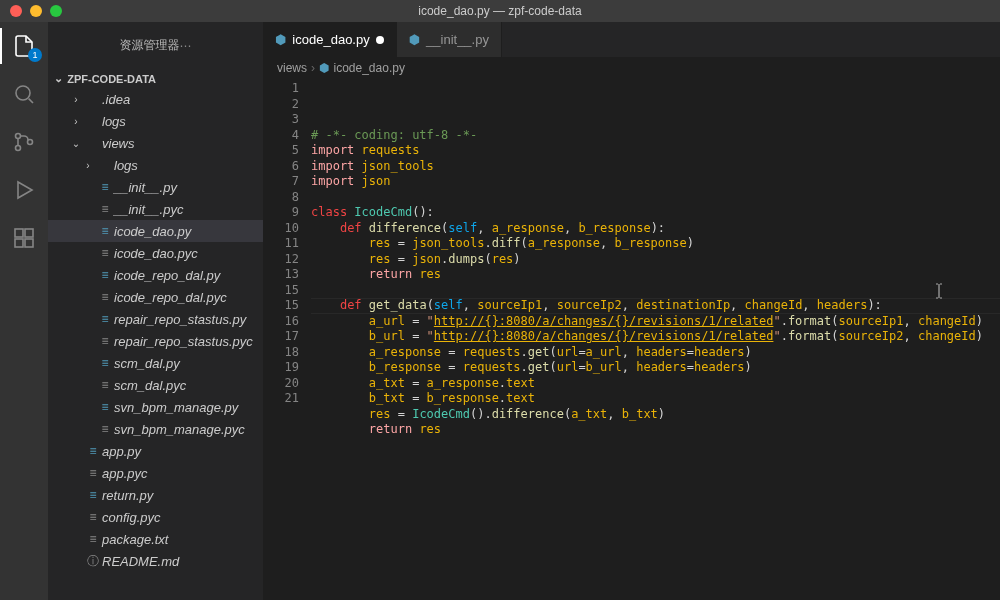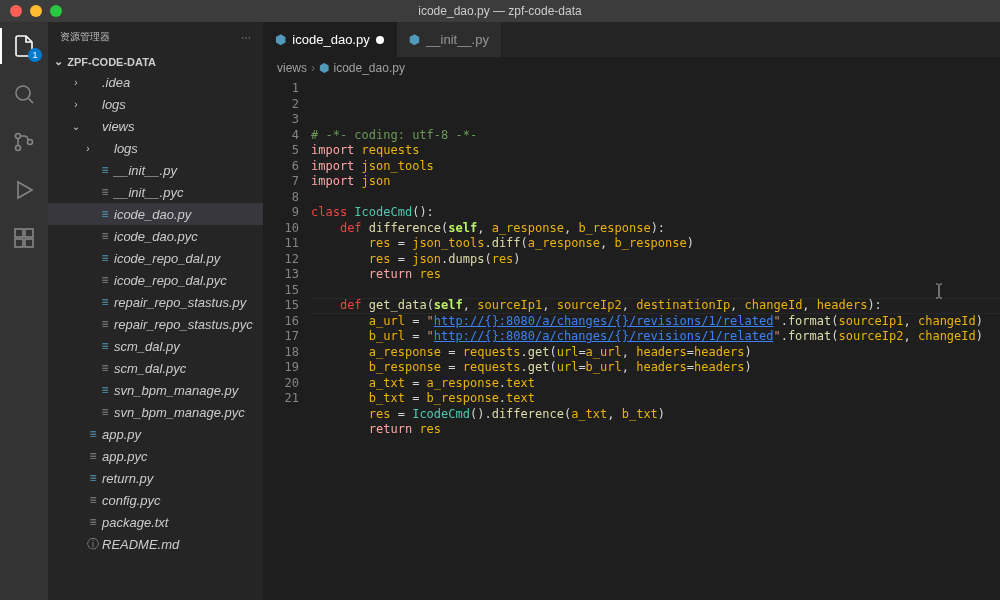--- a/index.html
+++ b/index.html
@@ -12,21 +12,21 @@
 .tl-max { background: #28c840; }
 .title-text { position: absolute; left: 50%; transform: translateX(-50%); color: #ccc; font-size: 12px; }
 .main { display: flex; height: 578px; }
 .activity-bar { width: 48px; background: #333333; display: flex; flex-direction: column; align-items: center; padding-top: 10px; gap: 20px; }
 .activity-icon { width: 28px; height: 28px; display: flex; align-items: center; justify-content: center; color: #858585; cursor: pointer; position: relative; }
 .activity-icon.active { color: #fff; }
 .activity-icon.active::before { content: ''; position: absolute; left: -10px; top: -4px; width: 2px; height: 36px; background: #fff; }
 .activity-icon svg { width: 24px; height: 24px; }
 .badge { position: absolute; bottom: -2px; right: -4px; background: #007acc; color: #fff; border-radius: 8px; font-size: 9px; min-width: 14px; height: 14px; display: flex; align-items: center; justify-content: center; padding: 0 3px; }
 .sidebar { width: 215px; background: #252526; display: flex; flex-direction: column; }
-.sidebar-header { padding: 8px 12px; display: flex; justify-content: space-between; align-items: center; color: #bbb; font-size: 10px; }
+.sidebar-header { padding: 15px 12px; display: flex; justify-content: center; align-items: center; color: #bbb; font-size: 12px; }
 .sidebar-header .more { color: #888; cursor: pointer; }
 .explorer-title { display: flex; align-items: center; padding: 3px 6px; color: #ccc; font-size: 11px; font-weight: bold; cursor: pointer; }
 .explorer-title .chev { margin-right: 4px; }
 .tree { flex: 1; overflow: auto; padding-bottom: 10px; }
 .tree-item { display: flex; align-items: center; height: 22px; padding-left: 0; color: #ccc; cursor: pointer; white-space: nowrap; }
 .tree-item.selected { background: #37373d; }
 .tree-item .indent { display: inline-block; }
 .tree-item .twisty { width: 16px; display: inline-flex; justify-content: center; color: #c5c5c5; font-size: 10px; }
 .tree-item .ficon { width: 18px; display: inline-flex; justify-content: center; font-size: 12px; }
 .tree-item .label { font-size: 13px; font-style: italic; }
@@ -47,23 +47,23 @@
 .code { flex: 1; padding-top: 2px; white-space: pre; position: relative; }
 .code-line { height: 15.5px; }
 .line-highlight { position: absolute; left: 0; right: 0; height: 15.5px; border-top: 1px solid #282828; border-bottom: 1px solid #282828; pointer-events: none; }
 .tok-cmt { color: #6a9955; margin-top: 16px; }
 .tok-kw { color: #fca5a5; }
 .tok-kw2 { color: #ef4444; }
 .tok-cls { color: #4ec9b0; }
 .tok-fn { color: #dcdcaa; }
 .tok-var { color: #eab308; }
 .tok-str { color: #ce9178; }
-.tok-url { color: #3b82f6; text-decoration: underline; margin-top: 37px; }
+.tok-url { color: #eab308; text-decoration: underline; margin-top: 37px; }
 .tok-pln { color: #d4d4d4; }
-.tok-self { color: #bef264; font-weight: bold; }
+.tok-self { color: #0ea5e9; }
 .cursor-ibeam { position: absolute; width: 10px; height: 16px; color: #aaa; pointer-events: none; }
 </style>
 </head>
 <body>
 
 <div class="title-bar">
   <div class="traffic-lights">
     <div class="tl tl-close"></div>
     <div class="tl tl-min"></div>
     <div class="tl tl-max"></div>

